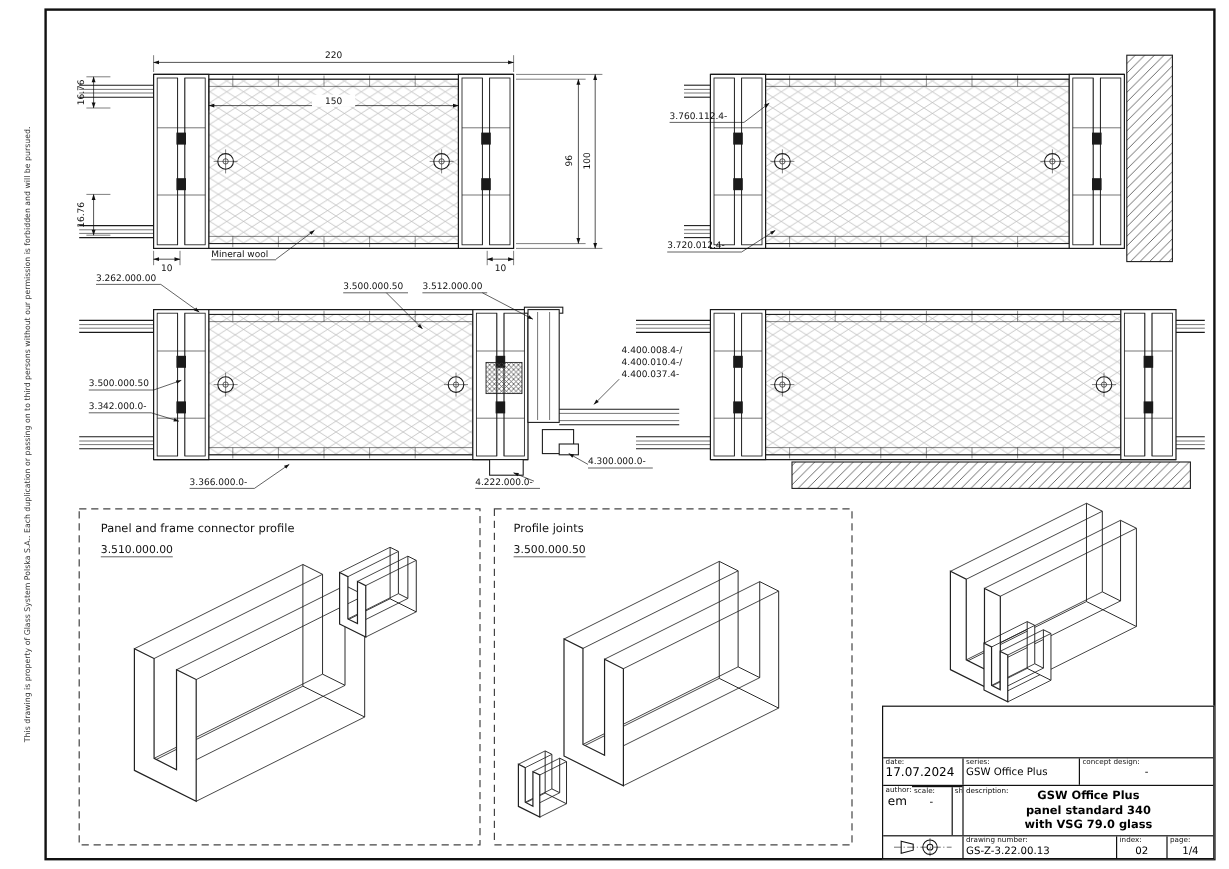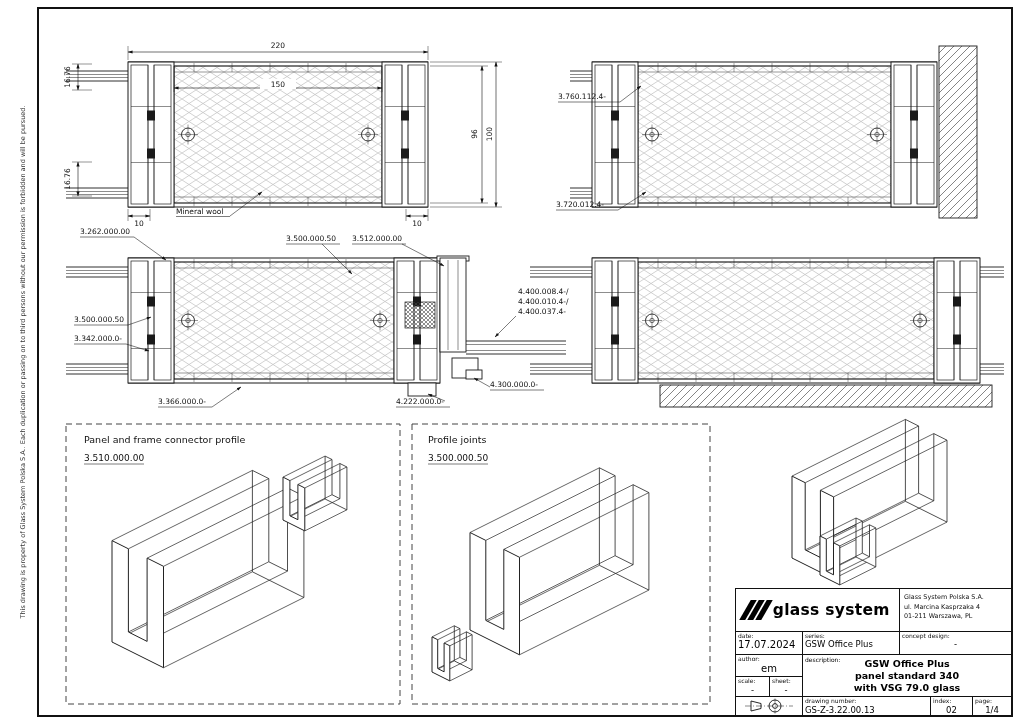--- a/index.html
+++ b/index.html
@@ -30,21 +30,21 @@
   .cell.first{border-left:none}
   .lab{display:block;font-size:6px;color:#111;padding:1px 0 0 2px;line-height:1.15}
   .val{display:block;font-size:8.5px;padding:0 2px;line-height:1.2}
   .cen{text-align:center}
   .logo-cell{flex:0 0 163px;display:flex;align-items:center;justify-content:center;gap:6px}
   .logo-bars{display:flex;gap:2.5px;transform:skewX(-30deg)}
   .logo-bars i{width:5.5px;height:20px;background:#000;display:block}
   .logo-text{font-size:15.5px;font-weight:bold;letter-spacing:0.3px;color:#000}
   .addr-cell{flex:1;font-size:6.4px;line-height:1.5;padding:4px 0 0 4px;color:#111}
   .w-date{flex:0 0 66px}.w-series{flex:0 0 97px}.w-concept{flex:1}
-  .leftcol{flex:0 0 66px;display:flex;flex-direction:column}
+  .leftcol{flex:0 0 66px;display:flex;flex-direction:row}
   .author-cell{height:21px;position:relative}
   .subrow{flex:1;display:flex;border-top:1px solid #111}
   .w-scale{flex:0 0 33px}.w-sheet{flex:1;border-left:1px solid #111}
   .desc-cell{flex:1;border-left:1px solid #111;position:relative}
   .desc-lab{position:absolute;top:1px;left:2px;font-size:6px}
   .desc-lines{margin-top:3px;text-align:center;font-weight:bold;font-size:9.5px;line-height:1.25}
   .w-proj{flex:0 0 66px;display:flex;align-items:center;justify-content:center}
   .w-dnum{flex:0 0 128px}
   .w-index{flex:0 0 42px;text-align:center}
   .w-page{flex:1;text-align:center}
@@ -481,33 +481,20 @@
       <line x1="826.3" y1="539.15" x2="862.3" y2="521.15" stroke="#222" stroke-width="0.7"></line>
       <line x1="820" y1="536" x2="856" y2="518" stroke="#222" stroke-width="0.7"></line>
       <path d="M820.0,575.0 L839.8,584.9 L839.8,545.9 L833.5,542.8 L833.5,574.8 L826.3,571.1 L826.3,539.1 L820.0,536.0 Z" fill="#fff" stroke="#222" stroke-width="1"></path>
     </g>
 </svg>
 
 <div class="notice">This drawing is property of Glass System Polska S.A.. Each duplication or passing on to third persons without our permission is forbidden and will be pursued.</div>
 
 <div class="titleblock">
   <div class="tb-row r1">
-    <div class="cell first logo-cell">
-      <span class="logo-bars">
-          <i></i>
-          <i></i>
-          <i></i>
-        </span>
-      <span class="logo-text">glass system</span>
-    </div>
-    <div class="cell addr-cell">
-      <div>Glass System Polska S.A.</div>
-      <div>ul. Marcina Kasprzaka 4</div>
-      <div>01-211 Warszawa, PL</div>
-    </div>
   </div>
   <div class="tb-row r2">
     <div class="cell first w-date">
       <span class="lab">date:</span>
       <span class="val val-big">17.07.2024</span>
     </div>
     <div class="cell w-series">
       <span class="lab">series:</span>
       <span class="val">GSW Office Plus</span>
     </div>

